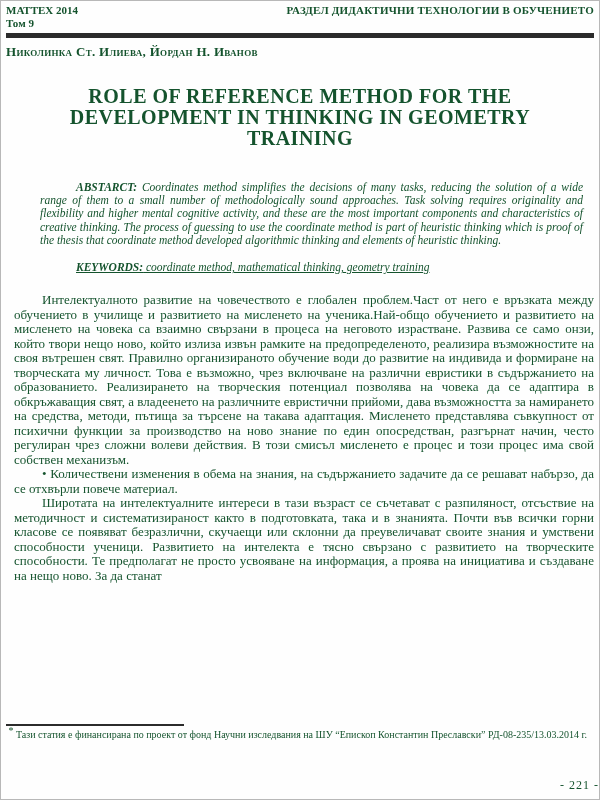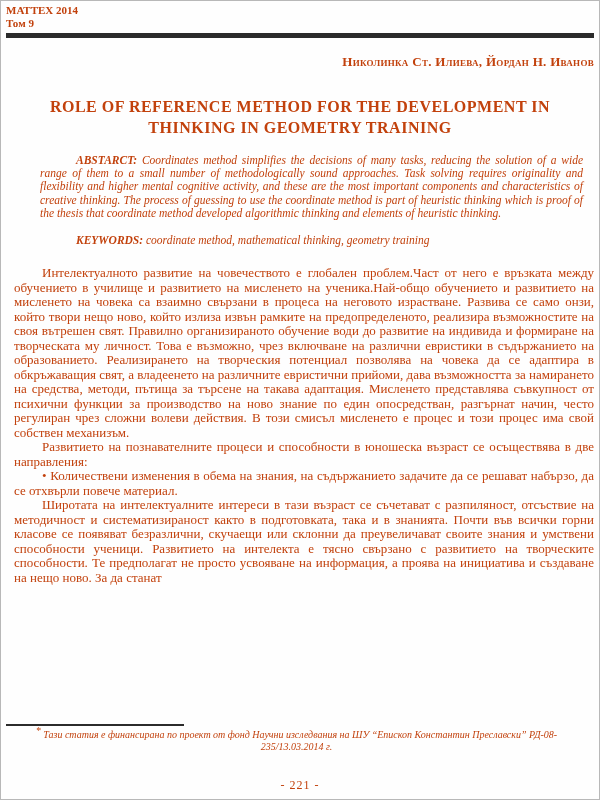--- a/index.html
+++ b/index.html
@@ -8,21 +8,21 @@
     font-family: "Liberation Serif", "DejaVu Serif", serif;
     background: #ffffff;
   }
   .page {
     width: 600px;
     height: 800px;
     position: relative;
     background: #fefefe;
     border: 1px solid #b8b8b8;
     padding: 3px 5px 0 5px;
-    color: #c2410c;
+    color: #14532d;
     overflow: hidden;
   }
   
   .hdr {
     display: flex;
     justify-content: space-between;
     align-items: flex-start;
     font-size: 11px;
     font-weight: bold;
     line-height: 12.5px;
@@ -44,32 +44,32 @@
     font-weight: bold;
     line-height: 19.5px;
     letter-spacing: 0.2px;
   }
   .title-bg sup, .fn-text sup {
     font-size: 10px;
     vertical-align: super;
     line-height: 0;
   }
   .authors-bg {
-    margin-top: 16px;
-    text-align: right;
+    margin-top: 6px;
+    text-align: left;
     font-size: 13px;
     font-weight: bold;
     font-variant: small-caps;
     letter-spacing: 0.3px;
   }
   .title-en {
     margin: 26px auto 0 auto;
     max-width: 520px;
     text-align: center;
-    font-size: 16px;
+    font-size: 20px;
     font-weight: bold;
     line-height: 21px;
     letter-spacing: 0.5px;
   }
   .authors-en {
     margin-top: 17px;
     text-align: center;
     font-size: 12.5px;
     font-weight: bold;
     font-variant: small-caps;
@@ -78,84 +78,83 @@
   
   .abstract, .keywords {
     margin-left: 34px;
     margin-right: 11px;
     font-style: italic;
     font-size: 11.5px;
     line-height: 13.2px;
     text-align: justify;
     text-indent: 36px;
   }
-  .abstract { margin-top: 16px; }
-  .keywords { margin-top: 14px; }
+  .abstract { margin-top: 32px; }
+  .keywords { margin-top: 14px; text-decoration: underline; }
   .lbl { font-weight: bold; }
   
   .body-text {
     margin-top: 19px;
     font-size: 13px;
     line-height: 14.5px;
     text-align: justify;
   }
   .body-text p { text-indent: 28px; margin-left: 8px; }
   
   .footnote {
     position: absolute;
     top: 723px;
     left: 5px;
     right: 12px;
     font-size: 10px;
     line-height: 12px;
-    text-align: center;
-    font-style: italic;
+    text-align: right;
   }
   .fn-rule {
     width: 178px;
     border-top: 2px solid #2b2b2b;
     margin-bottom: 3px;
   }
   .page-num {
     position: absolute;
     bottom: 6px;
     left: 0;
     right: 0;
-    text-align: center;
+    text-align: right;
     font-size: 12px;
     letter-spacing: 1px;
   }
 </style>
 </head>
 <body>
 
 <div class="page">
 
   <div class="hdr">
     <div class="hdr-left">
       <div>МАТТЕХ 2014</div>
       <div>Том 9</div>
     </div>
+    <div class="hdr-right">РАЗДЕЛ ДИДАКТИЧНИ ТЕХНОЛОГИИ В ОБУЧЕНИЕТО</div>
   </div>
 
   <div class="rule"></div>
 
 
   <div class="authors-bg">Николинка Ст. Илиева, Йордан Н. Иванов</div>
 
   <h2 class="title-en">ROLE OF REFERENCE METHOD FOR THE DEVELOPMENT IN THINKING IN GEOMETRY TRAINING</h2>
 
 
   <p class="abstract"><span class="lbl">ABSTARCT:</span> <span>Coordinates method simplifies the decisions of many tasks, reducing the solution of a wide range of them to a small number of methodologically sound approaches. Task solving requires originality and flexibility and higher mental cognitive activity, and these are the most important components and characteristics of creative thinking. The process of guessing to use the coordinate method is part of heuristic thinking which is proof of the thesis that coordinate method developed algorithmic thinking and elements of heuristic thinking.</span></p>
 
   <p class="keywords"><span class="lbl">KEYWORDS:</span> <span>coordinate method, mathematical thinking, geometry training</span></p>
 
   <div class="body-text">
     <p>Интелектуалното развитие на човечеството е глобален проблем.Част от него е връзката между обучението в училище и развитието на мисленето на ученика.Най-общо обучението и развитието на мисленето на човека са взаимно свързани в процеса на неговото израстване. Развива се само онзи, който твори нещо ново, който излиза извън рамките на предопределеното, реализира възможностите на своя вътрешен свят. Правилно организираното обучение води до развитие на индивида и формиране на творческата му личност. Това е възможно, чрез включване на различни евристики в съдържанието на образованието. Реализирането на творческия потенциал позволява на човека да се адаптира в обкръжаващия свят, а владеенето на различните евристични прийоми, дава възможността за намирането на средства, методи, пътища за търсене на такава адаптация. Мисленето представлява съвкупност от психични функции за производство на ново знание по един опосредстван, разгърнат начин, често регулиран чрез сложни волеви действия. В този смисъл мисленето е процес и този процес има свой собствен механизъм.</p>
-    <p>Развитието на познавателните процеси и способности в юношеска възраст се осъществява в две направления:</p>
     <p>• Количествени изменения в обема на знания, на съдържанието задачите да се решават набързо, да се отхвърли повече материал.</p>
     <p>Широтата на интелектуалните интереси в тази възраст се съчетават с разпиляност, отсъствие на методичност и систематизираност както в подготовката, така и в знанията. Почти във всички горни класове се появяват безразлични, скучаещи или склонни да преувеличават своите знания и умствени способности ученици. Развитието на интелекта е тясно свързано с развитието на творческите способности. Те предполагат не просто усвояване на информация, а проява на инициатива и създаване на нещо ново. За да станат</p>
   </div>
 
   <div class="footnote">
     <div class="fn-rule"></div>
     <div class="fn-text"><sup>*</sup> <span>Тази статия е финансирана по проект от фонд Научни изследвания на ШУ “Епископ Константин Преславски” РД-08-235/13.03.2014 г.</span></div>
   </div>
 
   <div class="page-num">- 221 -</div>

